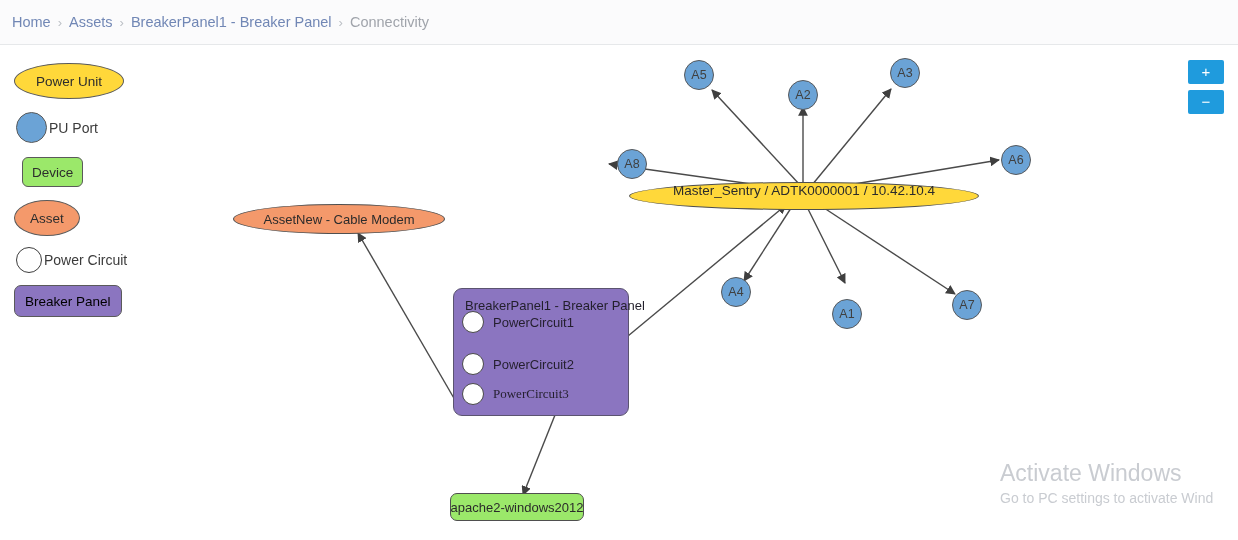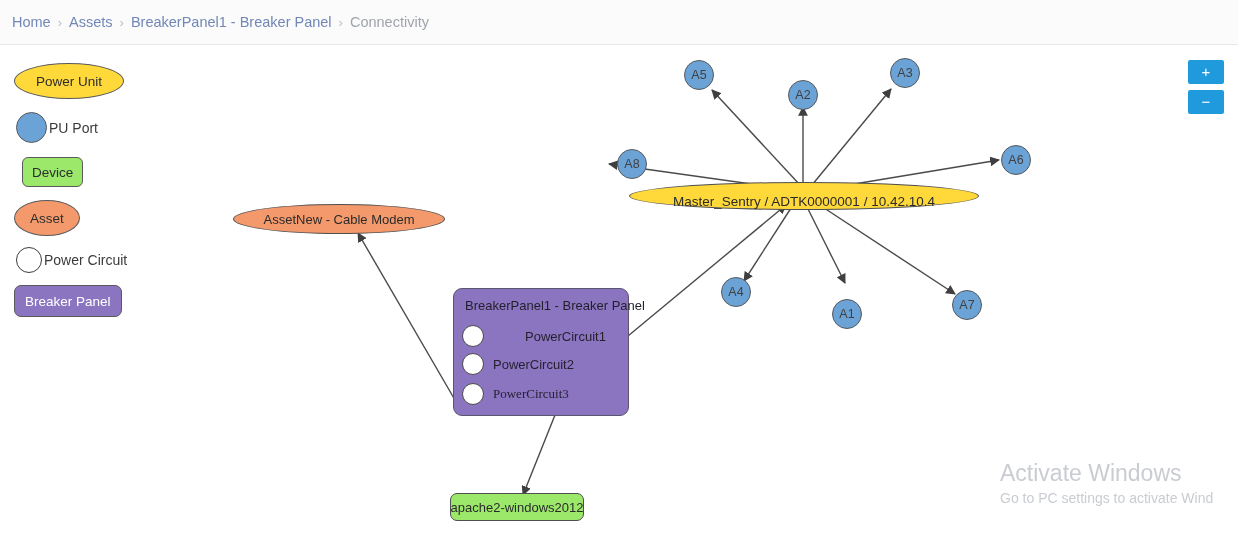--- a/index.html
+++ b/index.html
@@ -55,34 +55,34 @@
     font-size: 13.5px; color: #2d2d2d;
   }
   .shape-circle-pc {
     width: 26px; height: 26px; border-radius: 50%;
     background: #ffffff; border: 1.4px solid #3d3d3d;
   }
   .shape-rect-bp {
     min-width: 104px; height: 32px; border-radius: 7px;
     background: #8b75c0; border: 1.4px solid #5a5a5a;
     display: flex; align-items: center; justify-content: center;
-    padding: 0 10px; font-size: 13.5px; color: #ffffff;
+    padding: 0 10px; font-size: 13.5px; color: #000000;
   }
   .legend-label { margin-left: 2px; font-size: 14px; color: #3b3b3b; }
 
   
   .graph { position: absolute; left: 0; top: 45px; width: 1238px; height: 495px; }
   .graph svg { position: absolute; left: 0; top: 0; }
 
   .node { position: absolute; }
 
   .node-pu {
     width: 350px; height: 28px; border-radius: 50%;
     background: #ffd83a; border: 1.3px solid #4f4f4f;
-    display: flex; align-items: flex-end; justify-content: center;
+    display: flex; align-items: flex-start; justify-content: center;
     font-size: 13.5px; color: #2b2b2b; white-space: nowrap;
     cursor: pointer;
   }
   .node-port {
     width: 30px; height: 30px; border-radius: 50%;
     background: #6ba3d6; border: 1.3px solid #57595c;
     display: flex; align-items: center; justify-content: center;
     font-size: 12.5px; color: #404040; cursor: pointer;
   }
   .node-asset {
@@ -247,21 +247,21 @@
       <span>AssetNew - Cable Modem</span>
     </div>
 
     <div class="node node-device" style="left:450px; top:448px;">
       <span>apache2-windows2012</span>
     </div>
 
     <div class="node node-bp" style="left:453px; top:243px;">
       <div class="bp-title">BreakerPanel1 - Breaker Panel</div>
 
-      <div class="bp-circuit" style="left:8px; top:36px;gap:32px;">
+      <div class="bp-circuit" style="left:8px; top:22px;">
         <div class="bp-dot"></div>
         <span class="bp-ctext">PowerCircuit1</span>
       </div>
 
       <div class="bp-circuit" style="left:8px; top:64px;">
         <div class="bp-dot"></div>
         <span class="bp-ctext">PowerCircuit2</span>
       </div>
 
       <div class="bp-circuit" style="left:8px; top:94px;font-family:Liberation Serif, serif;">

